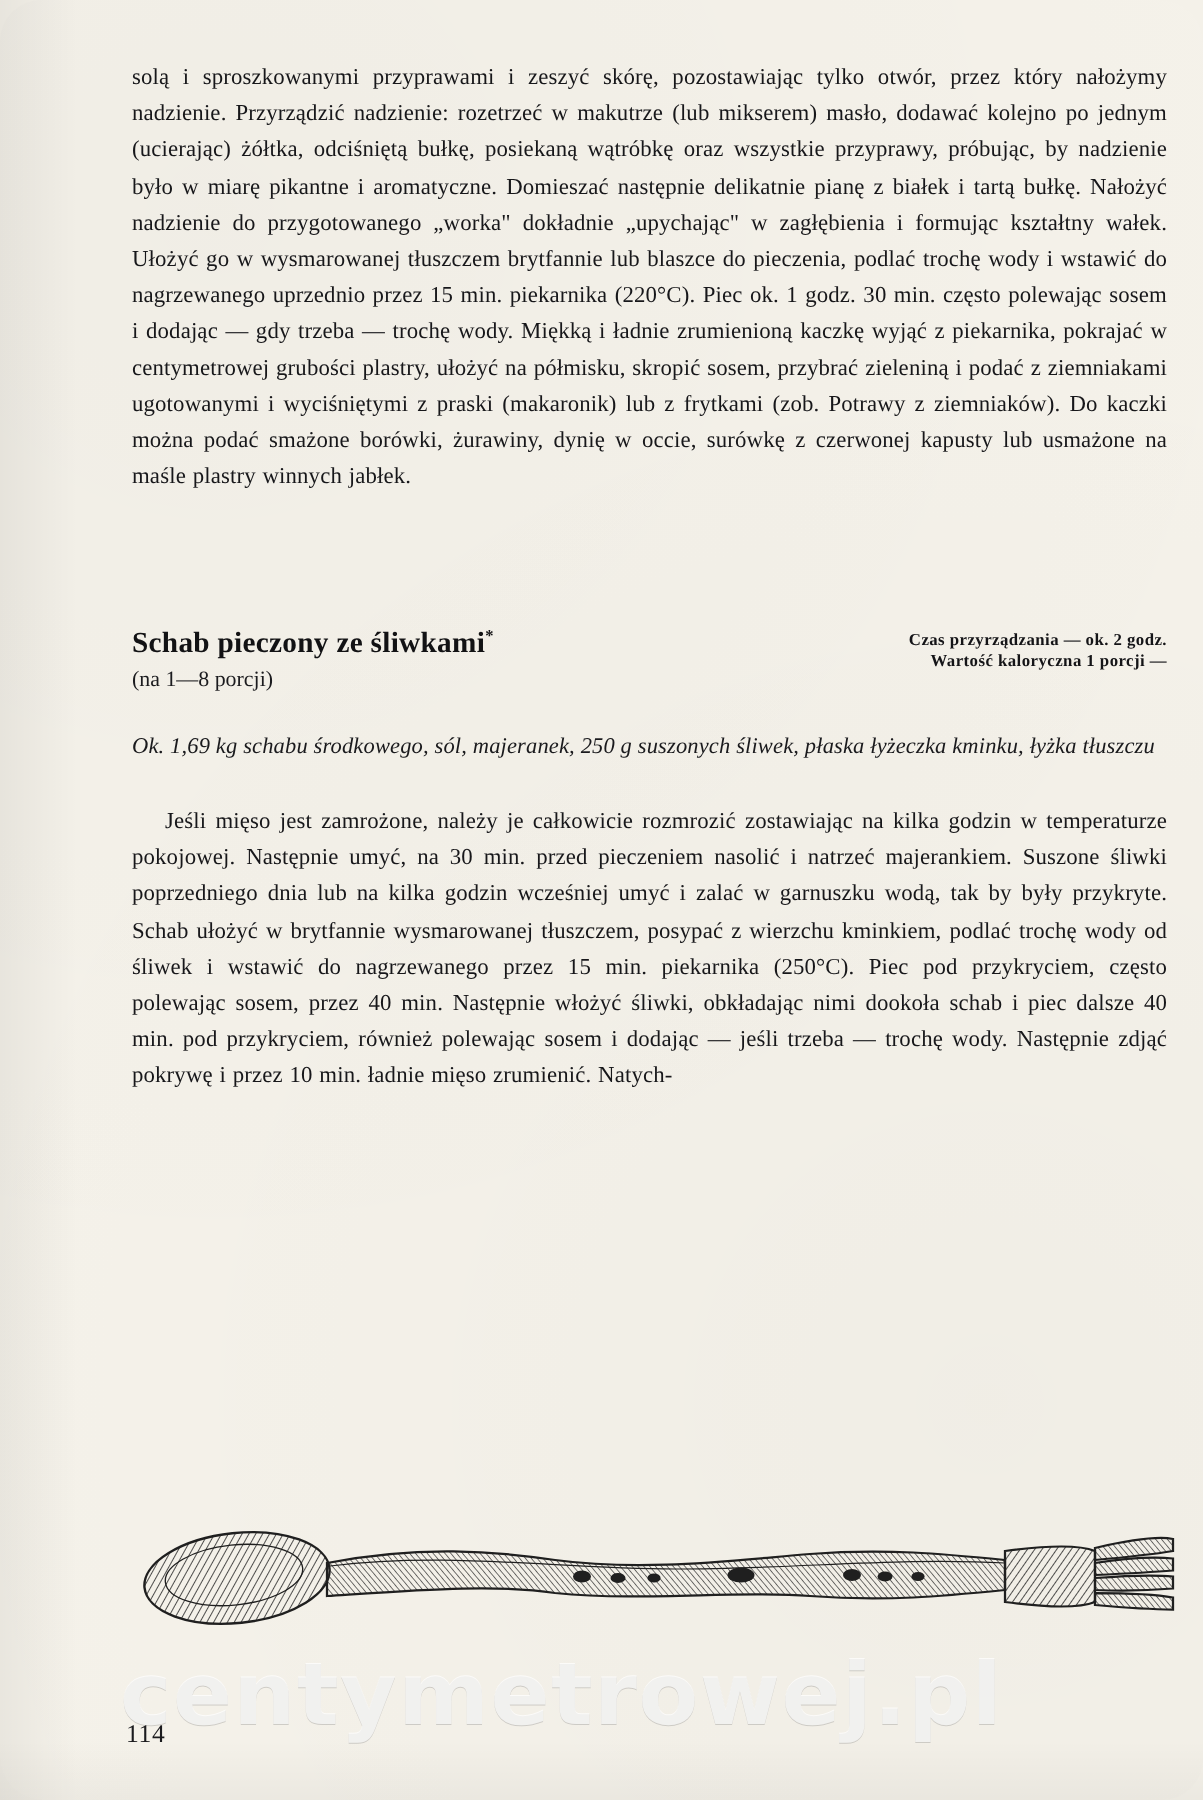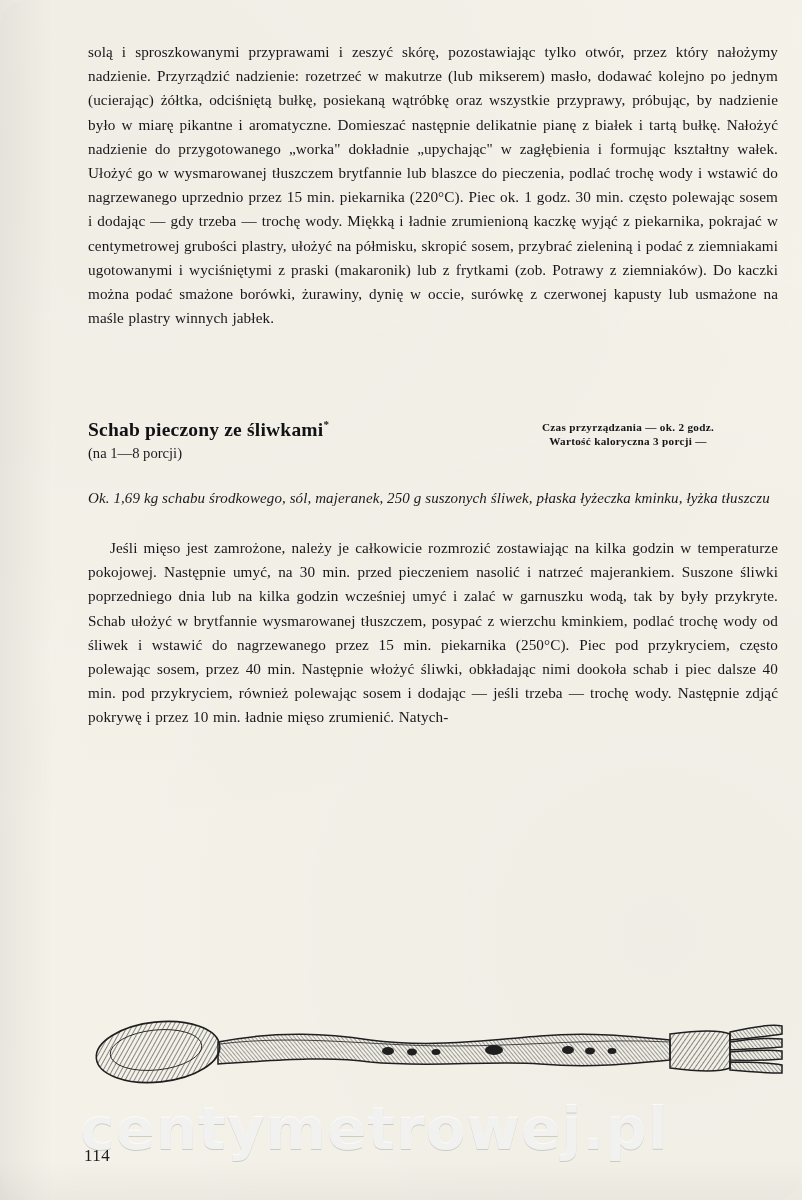--- a/index.html
+++ b/index.html
@@ -73,21 +73,20 @@
     font-size: 11.2px;
     font-weight: bold;
     line-height: 14px;
     letter-spacing: 0.3px;
     color: #141417;
     padding-top: 4px;
     width: 300px;
   }
   .recipe-meta .meta-line {
     white-space: nowrap;
-    text-align: center;
   }
   .ingredients {
     margin-top: 24px;
     font-size: 15px;
     font-style: italic;
     line-height: 24px;
     text-align: justify;
     color: #1a1a1d;
     letter-spacing: 0.1px;
   }
@@ -157,21 +156,21 @@
 
     <div class="recipe-block">
 
       <div class="recipe-head">
         <div class="recipe-title-wrap">
           <h2 class="recipe-title"><span>Schab pieczony ze śliwkami</span><sup>*</sup></h2>
           <div class="servings">(na 1—8 porcji)</div>
         </div>
         <div class="recipe-meta">
           <div class="meta-line">Czas przyrządzania — ok. 2 godz.</div>
-          <div class="meta-line">Wartość  kaloryczna  3  porcji  —</div>
+          <div class="meta-line">Wartość  kaloryczna  1  porcji  —</div>
         </div>
       </div>
 
       <div class="ingredients">Ok. 1,69 kg schabu środkowego, sól, majeranek, 250 g suszonych śliwek, płaska łyżeczka kminku, łyżka tłuszczu</div>
 
       <div class="method">
         <p>Jeśli mięso jest zamrożone, należy je całkowicie rozmrozić zostawiając na kilka godzin w temperaturze pokojowej. Następnie umyć, na 30 min. przed pieczeniem nasolić i natrzeć majerankiem. Suszone śliwki poprzedniego dnia lub na kilka godzin wcześniej umyć i zalać w garnuszku wodą, tak by były przykryte. Schab ułożyć w brytfannie wysmarowanej tłuszczem, posypać z wierzchu kminkiem, podlać trochę wody od śliwek i wstawić do nagrzewanego przez 15 min. piekarnika (250°C). Piec pod przykryciem, często polewając sosem, przez 40 min. Następnie włożyć śliwki, obkładając nimi dookoła schab i piec dalsze 40 min. pod przykryciem, również polewając sosem i dodając — jeśli trzeba — trochę wody. Następnie zdjąć pokrywę i przez 10 min. ładnie mięso zrumienić. Natych-</p>
       </div>
 
     </div>

